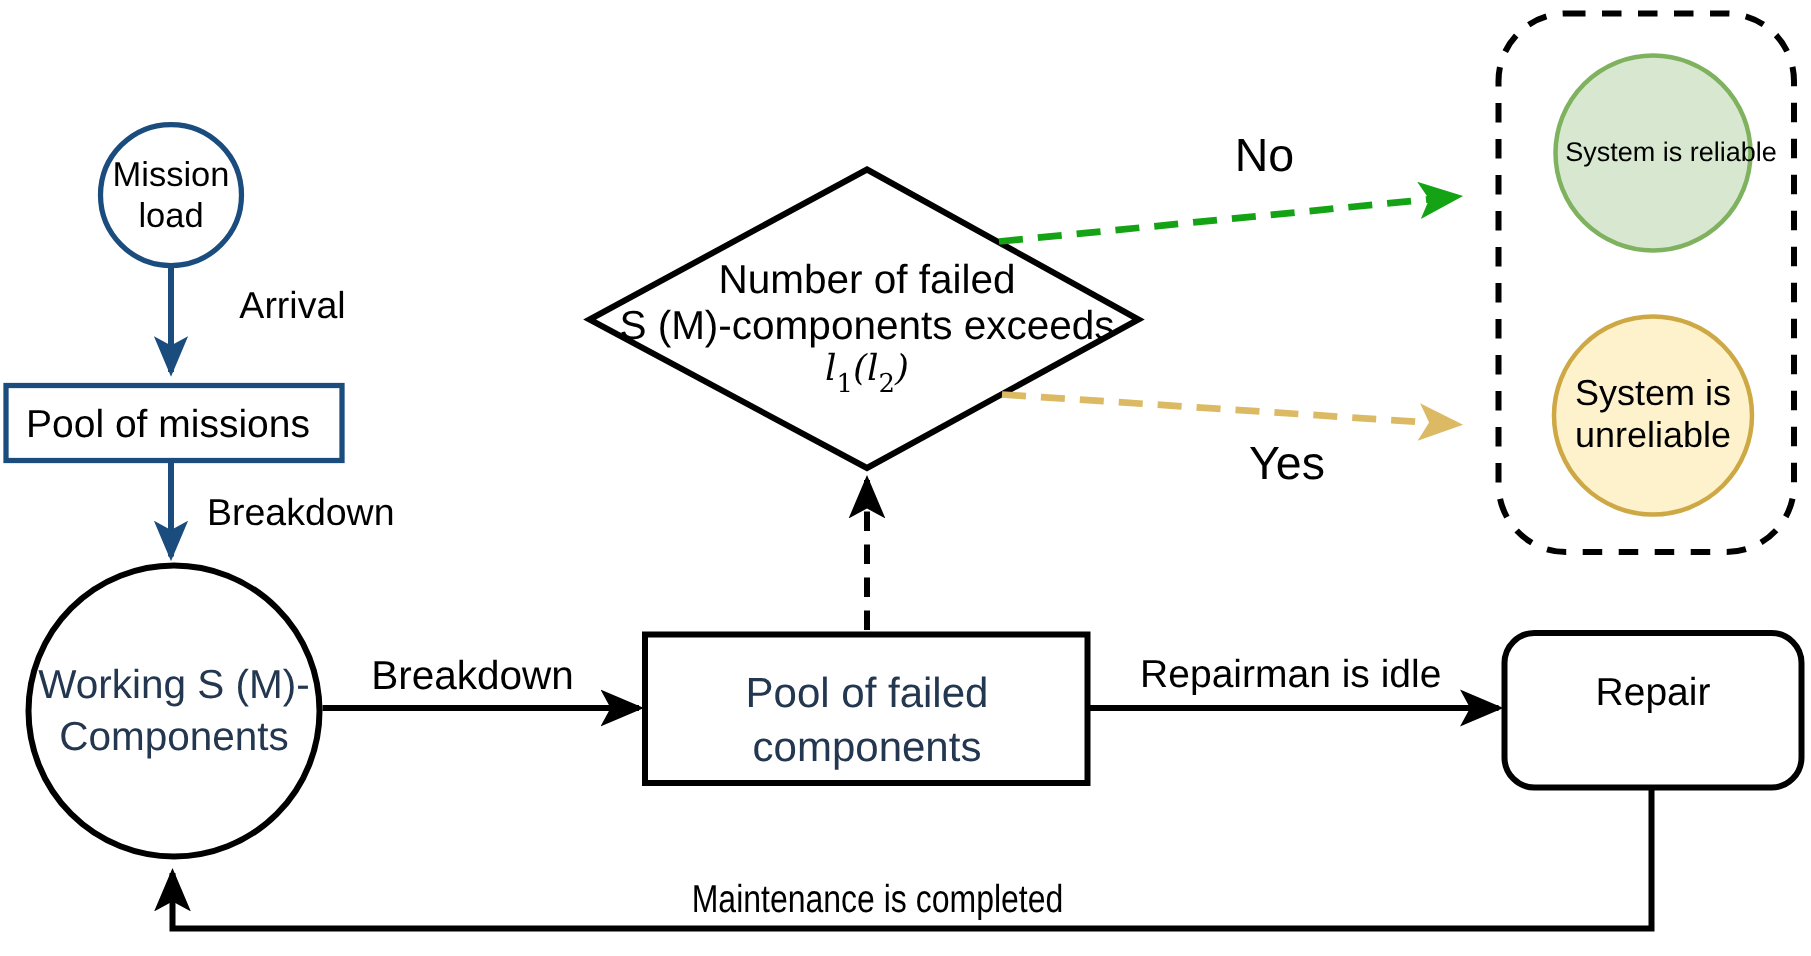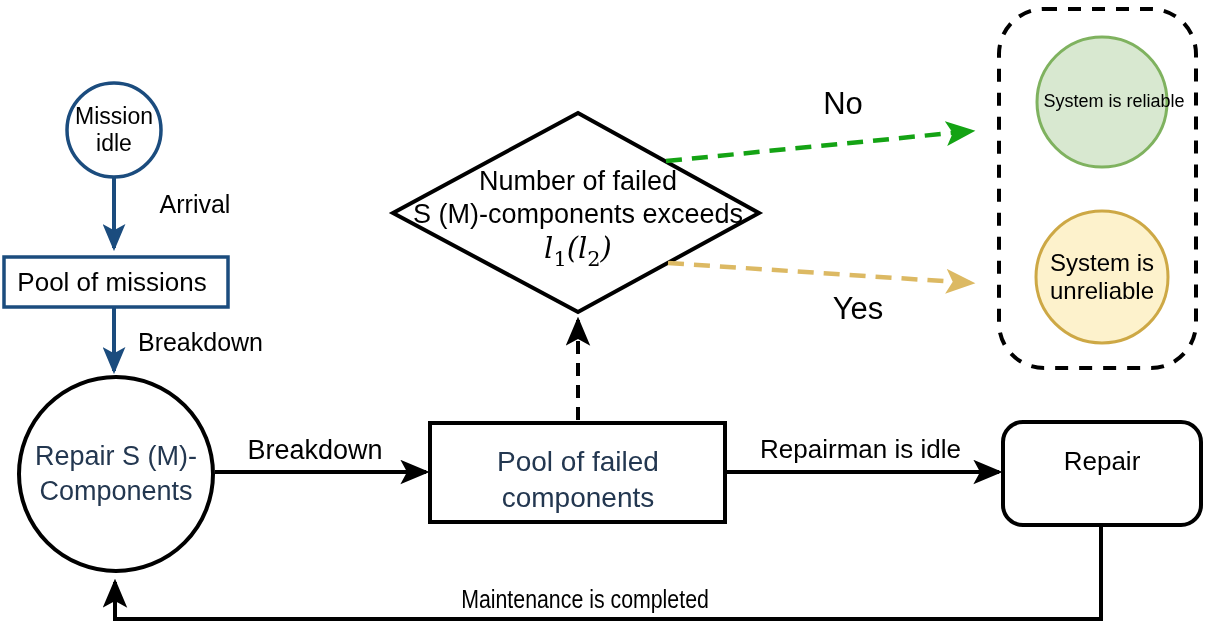--- a/index.html
+++ b/index.html
@@ -16,21 +16,21 @@
     display:flex;align-items:center;justify-content:center;
     text-align:center;
     color:#000;
     line-height:1.18;
     white-space:pre-line;
   }
   .ink-navy{color:var(--ink_navy,#233750);}
   .math{
     font-family:"DejaVu Serif", serif;
     font-style:italic;
-    font-size:29px;
+    font-size:24px;
   }
   .math sub{
     font-style:normal;
     font-size:0.72em;
     line-height:0;
     position:relative;
     bottom:-2px;
     font-family:"DejaVu Serif", serif;
   }
   .condensed{transform:scaleX(0.82);transform-origin:center;}
@@ -84,29 +84,29 @@
 
     <circle cx="1102" cy="102" r="65" style="fill:var(--green_fill,#d8e8d0);stroke:var(--green_stroke,#7fb25f);stroke-width:3"></circle>
 
     <circle cx="1102" cy="277" r="66" style="fill:var(--yellow_fill,#fdf2cc);stroke:var(--yellow_stroke,#cda845);stroke-width:3"></circle>
 
     <line x1="725" y1="472" x2="999" y2="472" style="stroke:var(--black,#000);stroke-width:4" marker-end="url(#ah-black)"></line>
 
     <rect x="1003" y="422" width="198" height="103" rx="20" ry="20" style="fill:#fff;stroke:var(--black,#000);stroke-width:4"></rect>
   </svg>
 
-  <div class="lbl" style="left:62px;top:98px;width:104px;height:64px;font-size:23px;">Mission idle</div>
+  <div class="lbl" style="left:62px;top:98px;width:104px;height:64px;font-size:23px;">Mission load</div>
 
   <div class="lbl" style="left:0;top:257px;width:224px;height:50px;font-size:26px;">Pool of missions</div>
 
-  <div class="lbl ink-navy" style="left:14px;top:436px;width:204px;height:76px;font-size:27px;line-height:1.28;">Repair S (M)-Components</div>
+  <div class="lbl ink-navy" style="left:14px;top:436px;width:204px;height:76px;font-size:27px;line-height:1.28;">Working S (M)-Components</div>
 
   <div class="lbl ink-navy" style="left:458px;top:426px;width:240px;height:108px;font-size:28px;line-height:1.3;">Pool of failed components</div>
 
-  <div class="lbl" style="left:398px;top:166px;width:360px;height:98px;font-size:27px;flex-direction:column;line-height:1.12;justify-content:space-between;">
+  <div class="lbl" style="left:398px;top:166px;width:360px;height:98px;font-size:27px;flex-direction:column;line-height:1.12;">
     <div>Number of failed</div>
     <div>S (M)-components exceeds</div>
     <div class="math"><span>l</span><sub>1</sub><span>(</span><span>l</span><sub>2</sub><span>)</span></div>
   </div>
 
   <div class="lbl" style="left:1040px;top:64px;width:148px;height:76px;font-size:18px;">System is reliable</div>
 
   <div class="lbl" style="left:1038px;top:239px;width:128px;height:76px;font-size:24px;">System is unreliable</div>
 
   <div class="lbl" style="left:1003px;top:410px;width:198px;height:103px;font-size:26px;">Repair</div>

